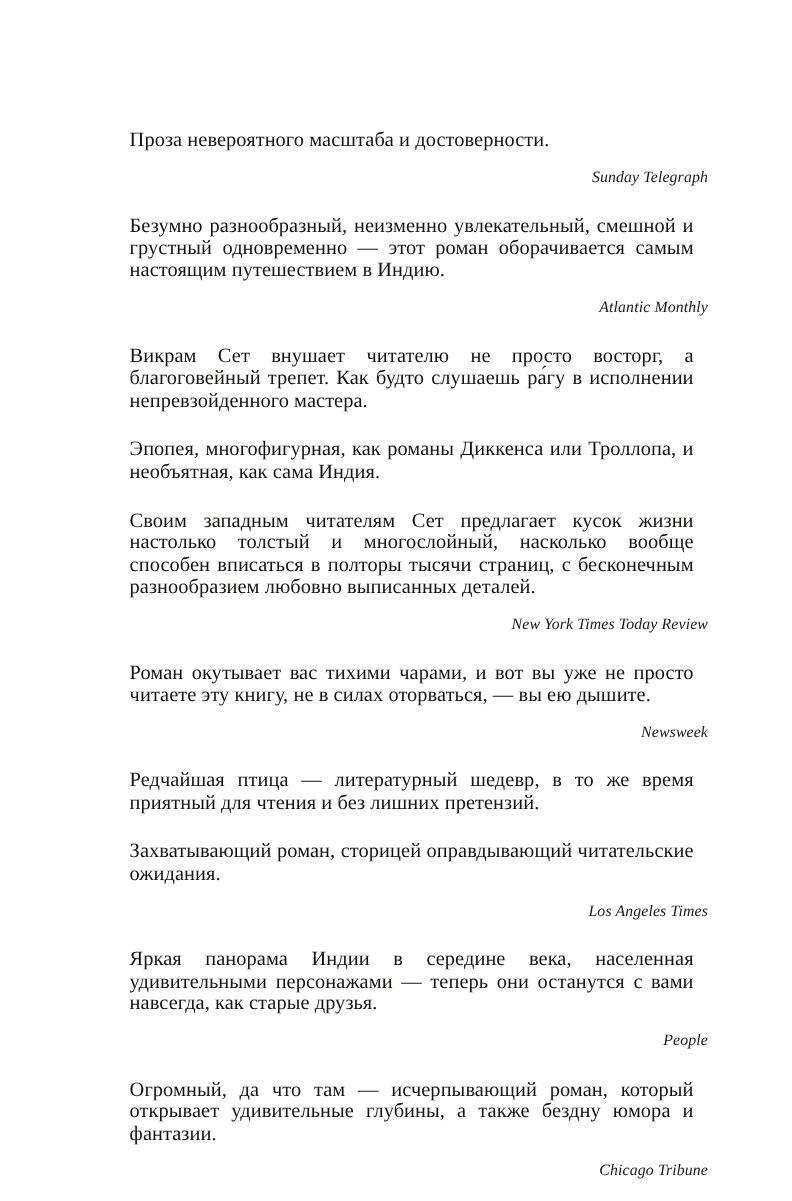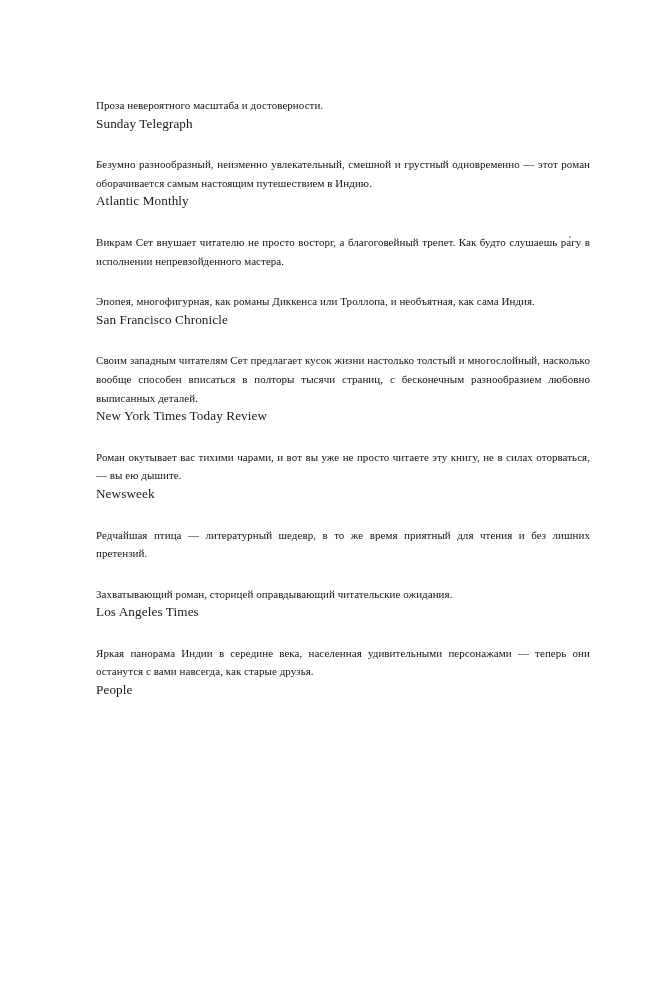--- a/index.html
+++ b/index.html
@@ -24,30 +24,32 @@
   .blurbs {
     display: block;
   }
   .blurb {
     margin-bottom: 22px;
   }
   .blurb:last-child {
     margin-bottom: 0;
   }
   .blurb-text {
-    font-size: 11px;
+    font-size: 17px;
     line-height: 18.6px;
     text-align: justify;
     text-justify: inter-word;
     letter-spacing: 0.05px;
-    margin: 0;
+    margin: 12px;
     color: #141310;
   }
   .blurb-source {
     display: block;
+    text-align: right;
+    font-style: italic;
     font-size: 13.2px;
     line-height: 18.6px;
     margin: 0;
     color: #1a1815;
     letter-spacing: 0.1px;
   }
 </style>
 </head>
 <body>
 
@@ -64,21 +66,20 @@
       <p class="blurb-text">Безумно разнообразный, неизменно увлекательный, смешной и грустный одновременно — этот роман оборачивается самым настоящим путешествием в Индию.</p>
       <p class="blurb-source">Atlantic Monthly</p>
     </div>
 
     <div class="blurb">
       <p class="blurb-text">Викрам Сет внушает читателю не просто восторг, а благоговейный трепет. Как будто слушаешь ра́гу в исполнении непревзойденного мастера.</p>
     </div>
 
     <div class="blurb">
       <p class="blurb-text">Эпопея, многофигурная, как романы Диккенса или Троллопа, и необъятная, как сама Индия.</p>
-      <p class="blurb-source">San Francisco Chronicle</p>
     </div>
 
     <div class="blurb">
       <p class="blurb-text">Своим западным читателям Сет предлагает кусок жизни настолько толстый и многослойный, насколько вообще способен вписаться в полторы тысячи страниц, с бесконечным разнообразием любовно выписанных деталей.</p>
       <p class="blurb-source">New York Times Today Review</p>
     </div>
 
     <div class="blurb">
       <p class="blurb-text">Роман окутывает вас тихими чарами, и вот вы уже не просто читаете эту книгу, не в силах оторваться, — вы ею дышите.</p>
       <p class="blurb-source">Newsweek</p>
@@ -91,15 +92,19 @@
     <div class="blurb">
       <p class="blurb-text">Захватывающий роман, сторицей оправдывающий читательские ожидания.</p>
       <p class="blurb-source">Los Angeles Times</p>
     </div>
 
     <div class="blurb">
       <p class="blurb-text">Яркая панорама Индии в середине века, населенная удивительными персонажами — теперь они останутся с вами навсегда, как старые друзья.</p>
       <p class="blurb-source">People</p>
     </div>
 
+    <div class="blurb">
+      <p class="blurb-text">Огромный, да что там — исчерпывающий роман, который открывает удивительные глубины, а также бездну юмора и фантазии.</p>
+      <p class="blurb-source">Chicago Tribune</p>
+    </div>
 
   </div>
 </div>
 
 </body></html>

